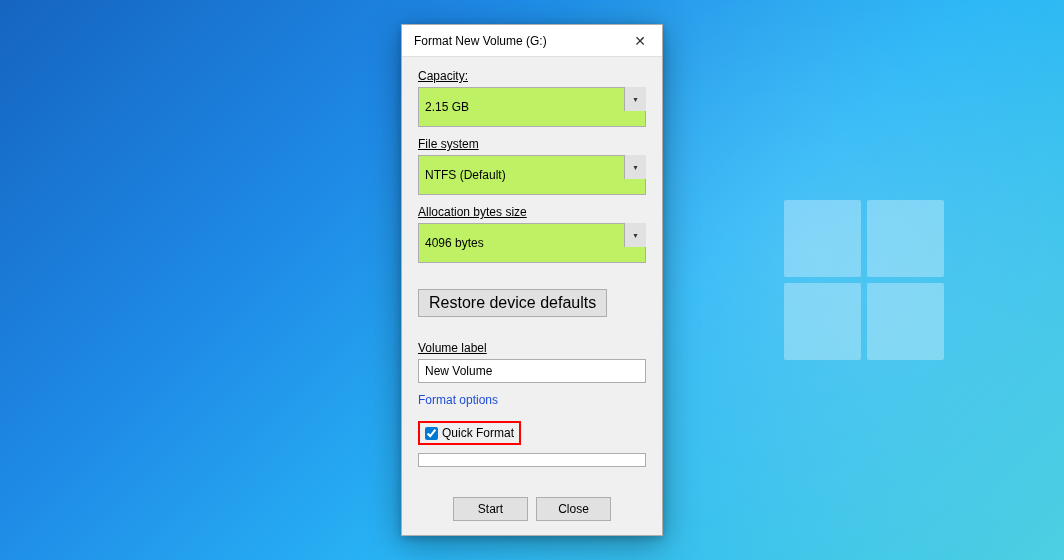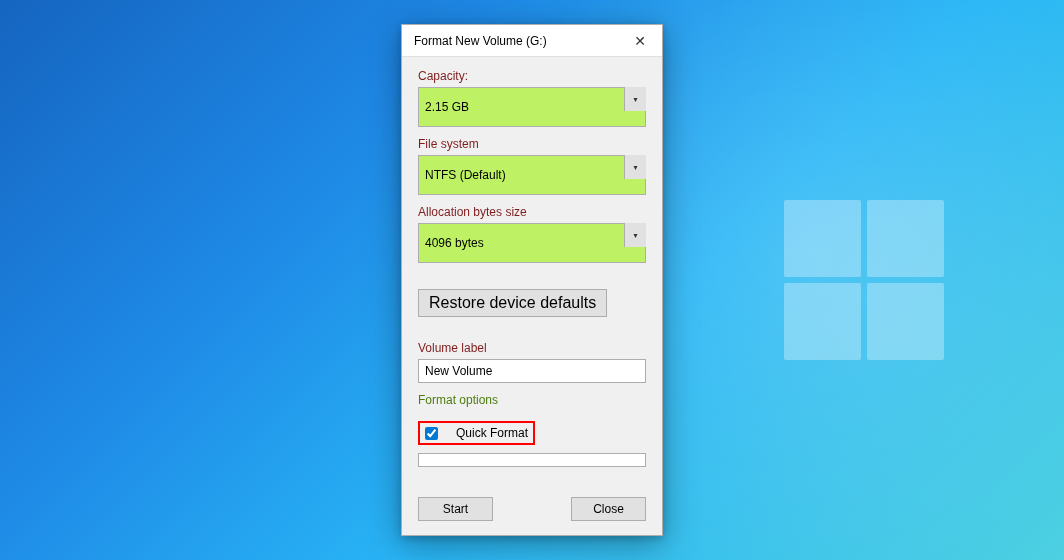--- a/index.html
+++ b/index.html
@@ -105,24 +105,25 @@
     }
 
     
     .dialog-content {
       padding: 12px 16px;
       background: #f0f0f0;
     }
 
     .field-label {
       font-size: 12px;
-      color: #7f1d1d;
+      color: #000000;
       margin-bottom: 4px;
       margin-top: 10px;
       display: block;
+      text-decoration: underline;
     }
 
     .field-label:first-child {
       margin-top: 0;
     }
 
     .dropdown {
       width: 100%;
       height: 24px;
       background: white;
@@ -193,21 +194,21 @@
       border: 1px solid #adadad;
       padding: 0 6px;
       font-size: 12px;
       font-family: 'Segoe UI', sans-serif;
       color: #000000;
     }
 
     .checkbox-row {
       display: flex;
       align-items: flex-end;
-      gap: 18px;
+      gap: 4px;
       border: 2px solid red;
       padding: 3px 5px;
       display: inline-flex;
     }
 
     .checkbox-row input[type="checkbox"] {
       width: 13px;
       height: 13px;
       cursor: pointer;
       accent-color: #0078d4;
@@ -235,21 +236,21 @@
     .progress-bar-fill {
       height: 100%;
       width: 0%;
       background: #06b025;
     }
 
     
     .dialog-footer {
       padding: 10px 16px 14px;
       display: flex;
-      justify-content: space-between;
+      justify-content: center;
       gap: 8px;
       background: #f0f0f0;
     }
 
     .footer-btn {
       width: 75px;
       height: 24px;
       background: #e1e1e1;
       border: 1px solid #adadad;
       font-size: 12px;
@@ -316,21 +317,21 @@
         <div style="margin-top: 12px; margin-bottom: 10px;">
           <button class="restore-btn">Restore device defaults</button>
         </div>
 
         
         <span class="field-label">Volume label</span>
         <input type="text" class="text-input" value="New Volume" style="">
 
         
         <div style="margin-top: 10px;">
-          <div style="font-size: 12px; color: #4d7c0f; margin-bottom: 14px;">Format options</div>
+          <div style="font-size: 12px; color: #1d4ed8; margin-bottom: 14px;">Format options</div>
           <label class="checkbox-row">
             <input type="checkbox" checked="" style="">
             <span class="checkbox-label">Quick Format</span>
           </label>
         </div>
 
         
         <div class="progress-area">
           <div class="progress-bar-track">
             <div class="progress-bar-fill"></div>

